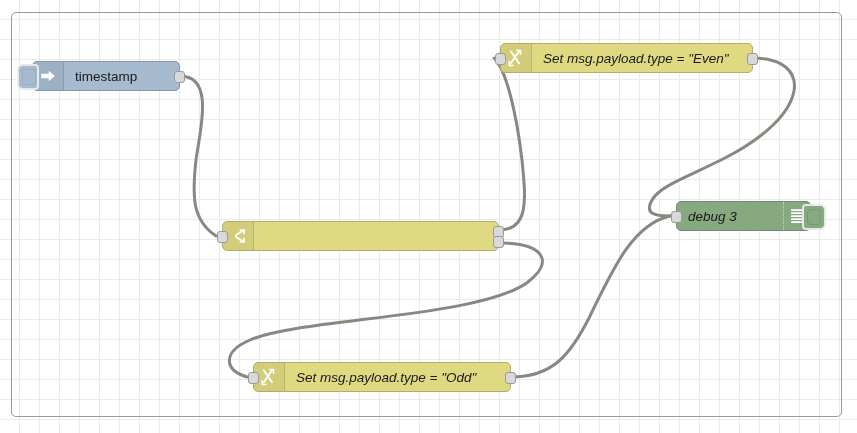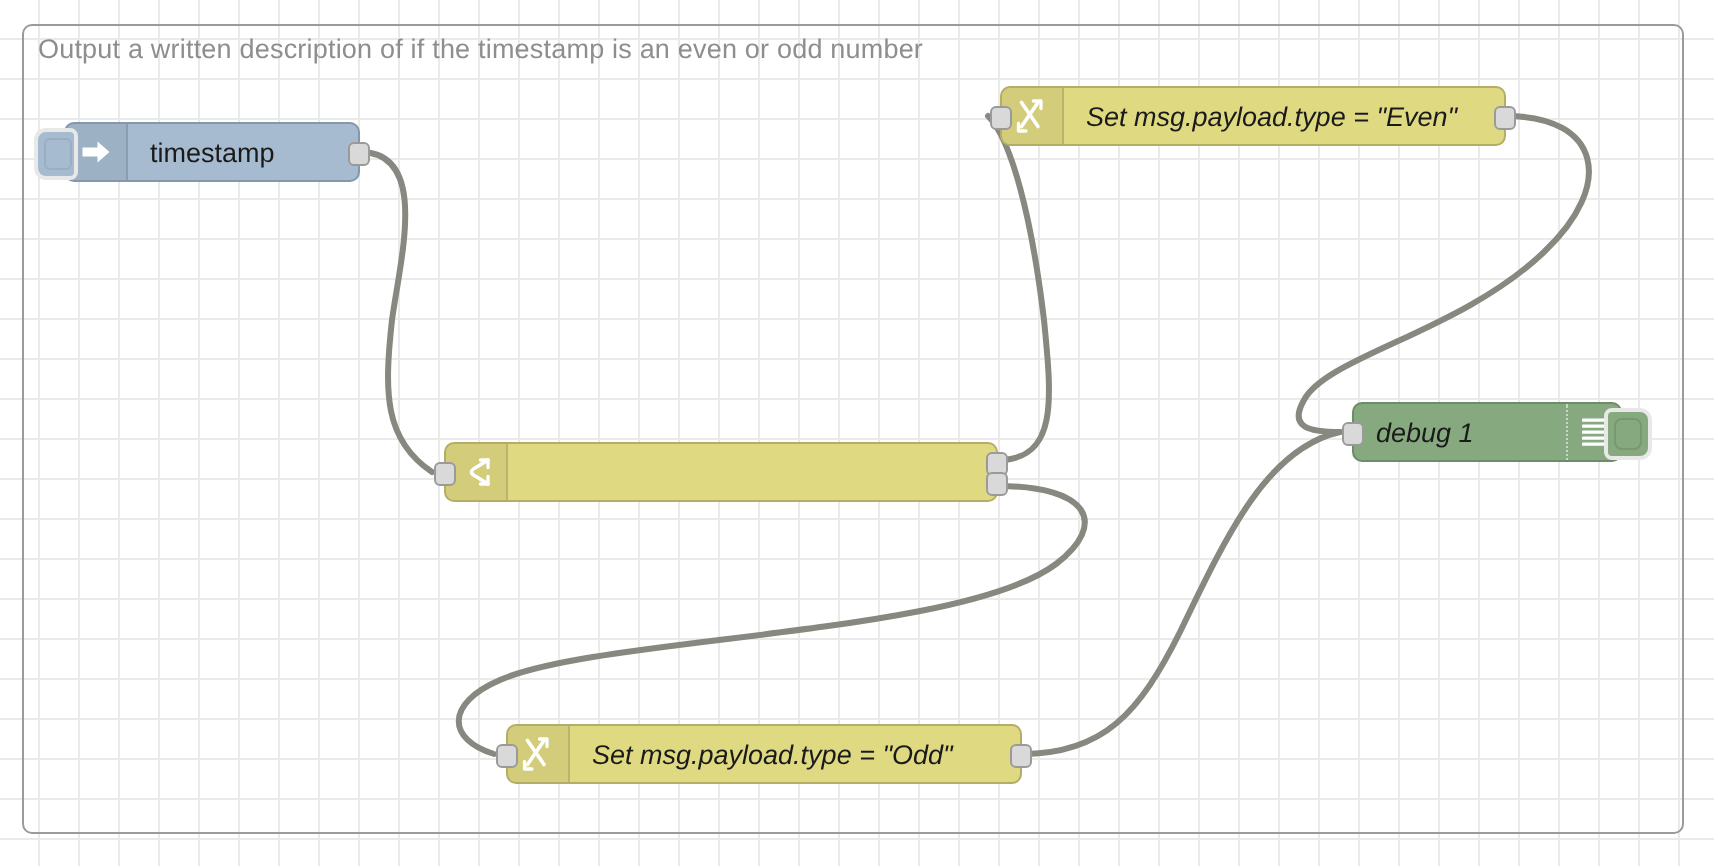--- a/index.html
+++ b/index.html
@@ -172,21 +172,20 @@
 </style>
 </head>
 <body>
 
 <div id="canvas-root">
 
   <div id="grid-bg"></div>
 
   <div id="flow-group"></div>
 
-  <div id="group-label">Output a written description of if the timestamp is an even or odd number</div>
 
   <svg id="wires" width="857" height="433" viewBox="0 0 857 433">
       <path d="M 180 76 C 215 76 200 130 196 160 C 192 196 192 220 216 236" class="wire"></path>
       <path d="M 499 230 C 529 230 526 200 522 160 C 516 110 506 70 494 58" class="wire"></path>
       <path d="M 499 243 C 545 243 554 262 528 282 C 480 318 300 318 250 340 C 222 352 224 370 247 377" class="wire"></path>
       <path d="M 753 58 C 800 58 808 92 772 126 C 730 166 664 178 652 200 C 644 214 655 216 670 216" class="wire"></path>
       <path d="M 511 377 C 552 377 570 356 590 316 C 614 266 634 224 670 216" class="wire"></path>
     </svg>
 
   <div id="nodes-layer">
@@ -232,21 +231,21 @@
             <path d="M5 3 L16 19 M16 3 L5 19" stroke="#ffffff" stroke-width="2.4" fill="none" stroke-linecap="round"></path>
             <path d="M13 2 h5 v5" stroke="#ffffff" stroke-width="2.2" fill="none" stroke-linecap="round" stroke-linejoin="round"></path>
             <path d="M8 22 h-5 v-5" stroke="#ffffff" stroke-width="2.2" fill="none" stroke-linecap="round" stroke-linejoin="round"></path>
           </svg>
         </div>
         <div class="node-label label-italic">Set msg.payload.type = "Odd"</div>
         <div class="port port-in" style="top: 9px;"></div>
         <div class="port port-out" style="top: 9px;"></div>
       </div>
       <div class="node node-green" style="left: 676px; top: 201px; width: 135px; height: 30px;">
-        <div class="node-label label-italic" style="flex: 1 1 auto;">debug 1</div>
+        <div class="node-label label-italic" style="flex: 1 1 auto;">debug 3</div>
         <div class="debug-icon-box">
           <svg width="18" height="18" viewBox="0 0 24 24">
             <rect x="4" y="3" width="16" height="2.2" fill="#ffffff" rx="0.6"></rect>
             <rect x="4" y="7" width="16" height="2.2" fill="#ffffff" rx="0.6"></rect>
             <rect x="4" y="11" width="16" height="2.2" fill="#ffffff" rx="0.6"></rect>
             <rect x="4" y="15" width="16" height="2.2" fill="#ffffff" rx="0.6"></rect>
             <rect x="4" y="19" width="16" height="2.2" fill="#ffffff" rx="0.6"></rect>
           </svg>
         </div>
         <div class="debug-btn">

